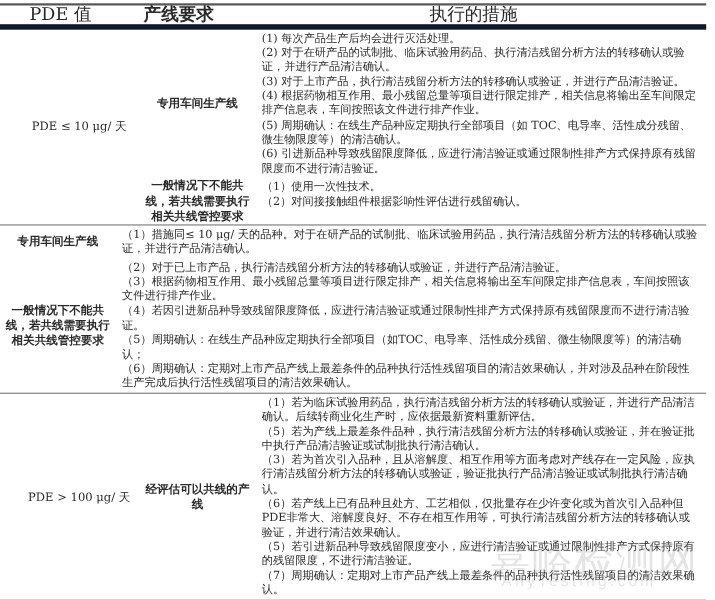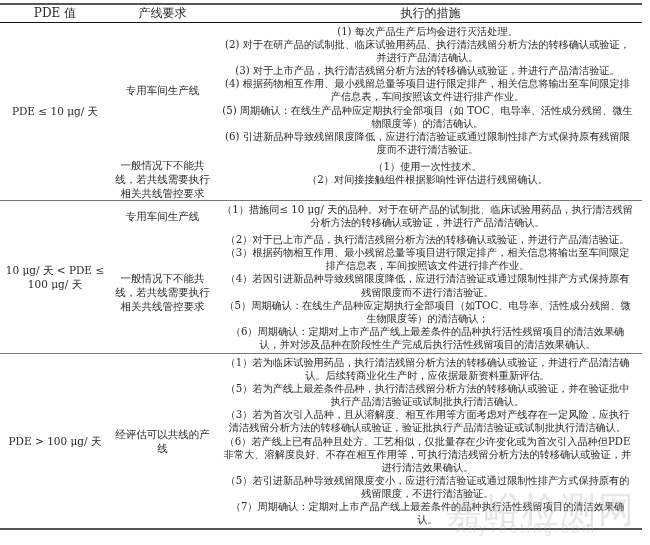--- a/index.html
+++ b/index.html
@@ -8,45 +8,45 @@
     font-family: "DejaVu Serif", "Liberation Serif", serif;
     color: #2a2a2a;
   }
   .table {
     position: absolute; left: 0; top: 3px; width: 642px;
     border-top: 2px solid #555;
     border-bottom: 2px solid #555;
   }
   .hdr {
     display: flex; height: 17px; align-items: center;
-    border-bottom: 1px solid #0f172a;
-    font-size: 12px;
+    border-bottom: 5px solid #0f172a;
+    font-size: 16px;
     justify-content: center;
   }
   .c1 { width: 110px; flex: none; text-align: center; }
-  .c2 { width: 105px; flex: none; text-align: center; }
+  .c2 { width: 105px; flex: none; text-align: center; font-weight: bold; }
   .c3 { flex: 1; padding-left: 4px; }
   .hdr .c3 { text-align: center; }
   .group {
     display: flex; border-bottom: 1px solid #777;
   }
   .group:last-child { border-bottom: none; }
   .group .c1 {
     display: flex; align-items: center; justify-content: center;
-    font-size: 10.5px; line-height: 14px; text-align: center;
+    font-size: 10.5px; line-height: 14px; text-align: center; padding-left: 17px;
   }
   .rows { flex: 1; display: flex; flex-direction: column; }
   .row { display: flex; }
   .row .c2 {
     display: flex; align-items: center; justify-content: center;
     font-size: 10.5px; line-height: 14px; text-align: center;
     padding: 0 2px; box-sizing: border-box;
   }
   .row .c3 { font-size: 10.2px; line-height: 13.1px; padding: 2px 8px 2px 6px; }
-  .item { margin: 0; text-align: center; }
+  .item { margin: 0; }
   .watermark {
     position: absolute; right: 14px; bottom: 10px;
     font-size: 36px; color: rgba(160,160,160,0.28); letter-spacing: 2px;
     font-family: Liberation Sans, sans-serif; pointer-events: none;
   }
   .watermark small {
     position: absolute; left: 10px; top: 34px; font-size: 14px; letter-spacing: 3px;
   }
 </style>
 </head>
@@ -77,21 +77,20 @@
         <div class="c2">一般情况下不能共线，若共线需要执行相关共线管控要求</div>
         <div class="c3">
           <p class="item">（1）使用一次性技术。</p>
           <p class="item">（2）对间接接触组件根据影响性评估进行残留确认。</p>
         </div>
       </div>
     </div>
   </div>
 
   <div class="group">
-    <div class="c1">10 μg/ 天 &lt; PDE ≤ 100 μg/ 天</div>
     <div class="rows">
       <div class="row">
         <div class="c2">专用车间生产线</div>
         <div class="c3">
           <p class="item">（1）措施同≤ 10 μg/ 天的品种。对于在研产品的试制批、临床试验用药品，执行清洁残留分析方法的转移确认或验证，并进行产品清洁确认。</p>
         </div>
       </div>
       <div class="row">
         <div class="c2">一般情况下不能共线，若共线需要执行相关共线管控要求</div>
         <div class="c3">

